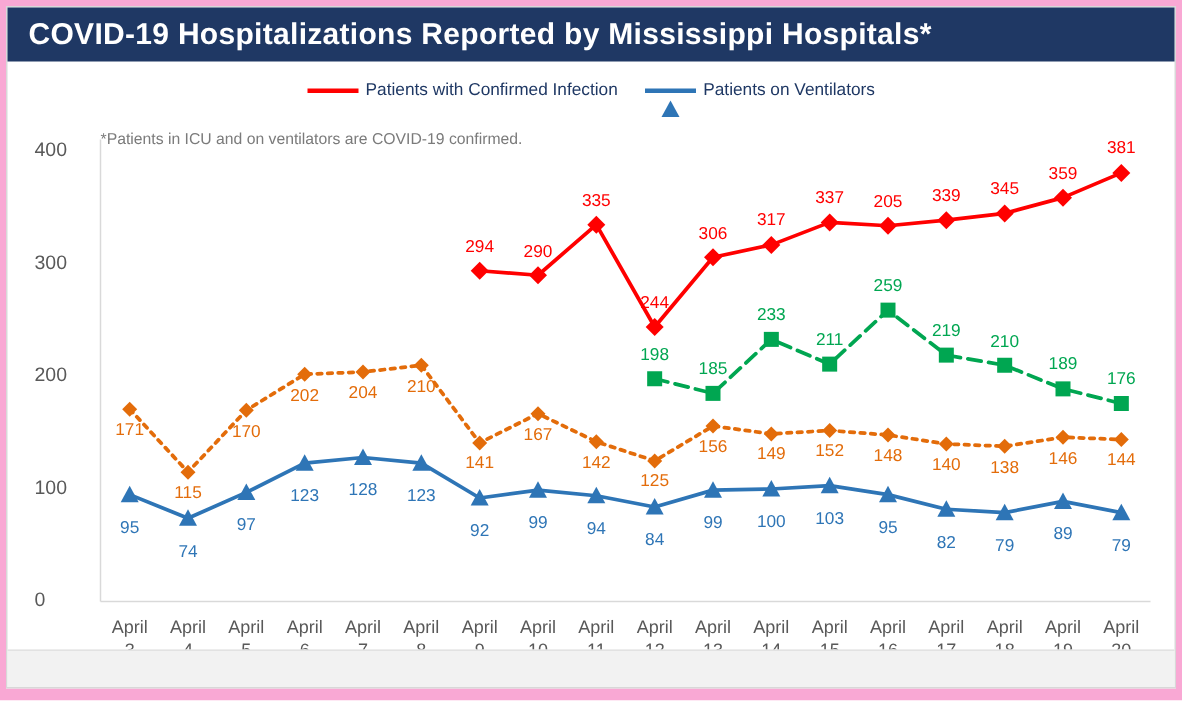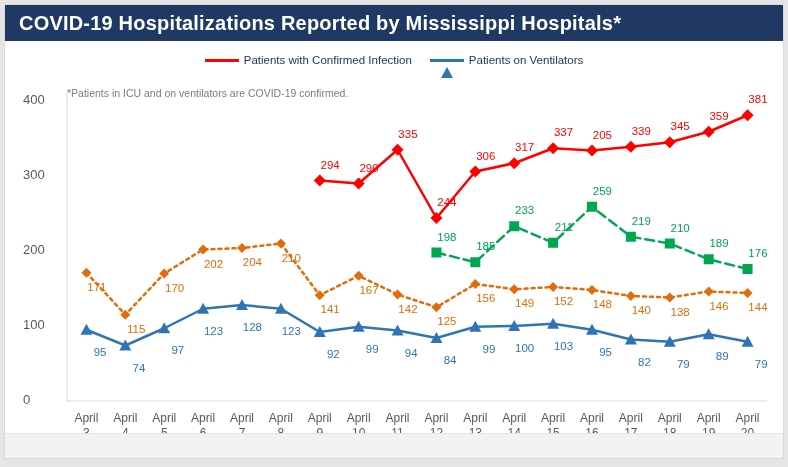--- a/index.html
+++ b/index.html
@@ -7,21 +7,21 @@
     padding: 0;
     background: #ffffff;
   }
   body {
     font-family: "Liberation Sans", sans-serif;
   }
   #page {
     position: relative;
     width: 788px;
     height: 467px;
-    background: #e5e5e5;
+    background: #f9a8d4;
     overflow: hidden;
     box-sizing: border-box;
   }
   #frame {
     position: absolute;
     left: 4px;
     top: 4px;
     width: 780px;
     height: 455px;
     border: 1px solid #d8d8d8;
@@ -151,21 +151,21 @@
     position: absolute;
     font-size: 12px;
     color: #595959;
     text-align: center;
     line-height: 15px;
     width: 44px;
   }
   .dlabel {
     position: absolute;
     font-size: 11.5px;
-    text-align: right;
+    text-align: center;
     width: 40px;
     white-space: nowrap;
   }
   .c-confirmed { color: #ff0000; }
   .c-suspected { color: #00a651; }
   .c-icu { color: #e36c0a; }
   .c-vent { color: #2e75b6; }
   #bottom-band {
     position: absolute;
     left: 0;

